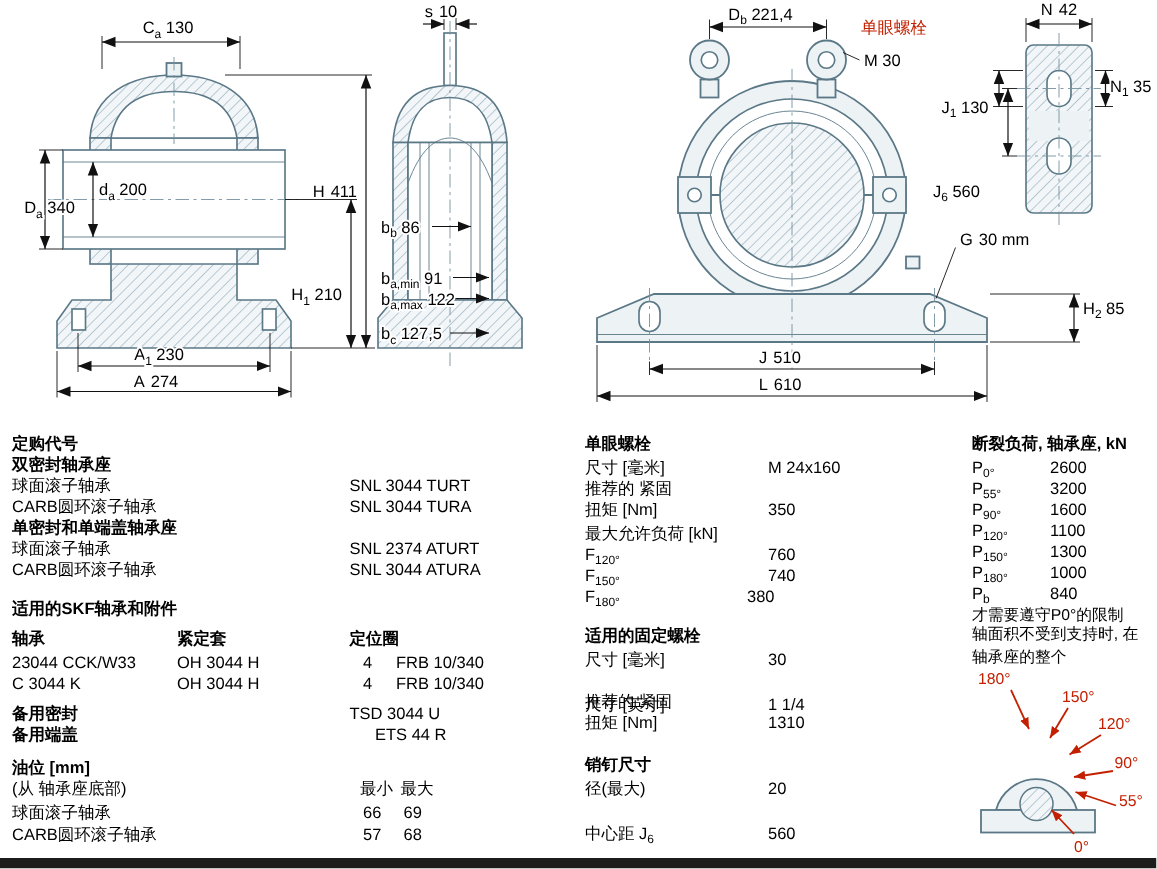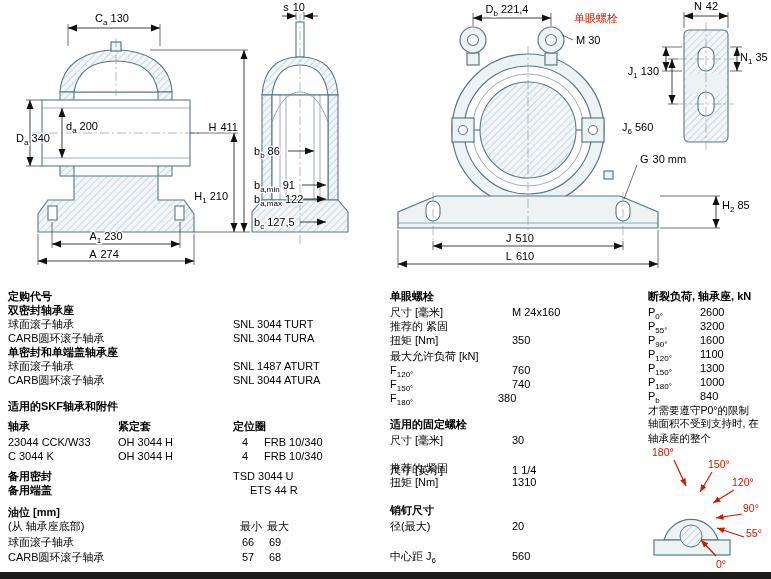--- a/index.html
+++ b/index.html
@@ -201,21 +201,21 @@
   <span>球面滚子轴承</span>
   <span class="abs" style="left:225px">SNL 3044 TURT</span>
 </div>
 <div class="row" style="left:8px;top:332px">
   <span>CARB圆环滚子轴承</span>
   <span class="abs" style="left:225px">SNL 3044 TURA</span>
 </div>
 <div class="row b" style="left:8px;top:346px">单密封和单端盖轴承座</div>
 <div class="row" style="left:8px;top:360px">
   <span>球面滚子轴承</span>
-  <span class="abs" style="left:225px">SNL 1487 ATURT</span>
+  <span class="abs" style="left:225px">SNL 2374 ATURT</span>
 </div>
 <div class="row" style="left:8px;top:374px">
   <span>CARB圆环滚子轴承</span>
   <span class="abs" style="left:225px">SNL 3044 ATURA</span>
 </div>
 <div class="row b" style="left:8px;top:400px">适用的SKF轴承和附件</div>
 <div class="row" style="left:8px;top:420px">
   <span class="b">轴承</span>
   <span class="abs b" style="left:110px">紧定套</span>
   <span class="abs b" style="left:225px">定位圈</span>

